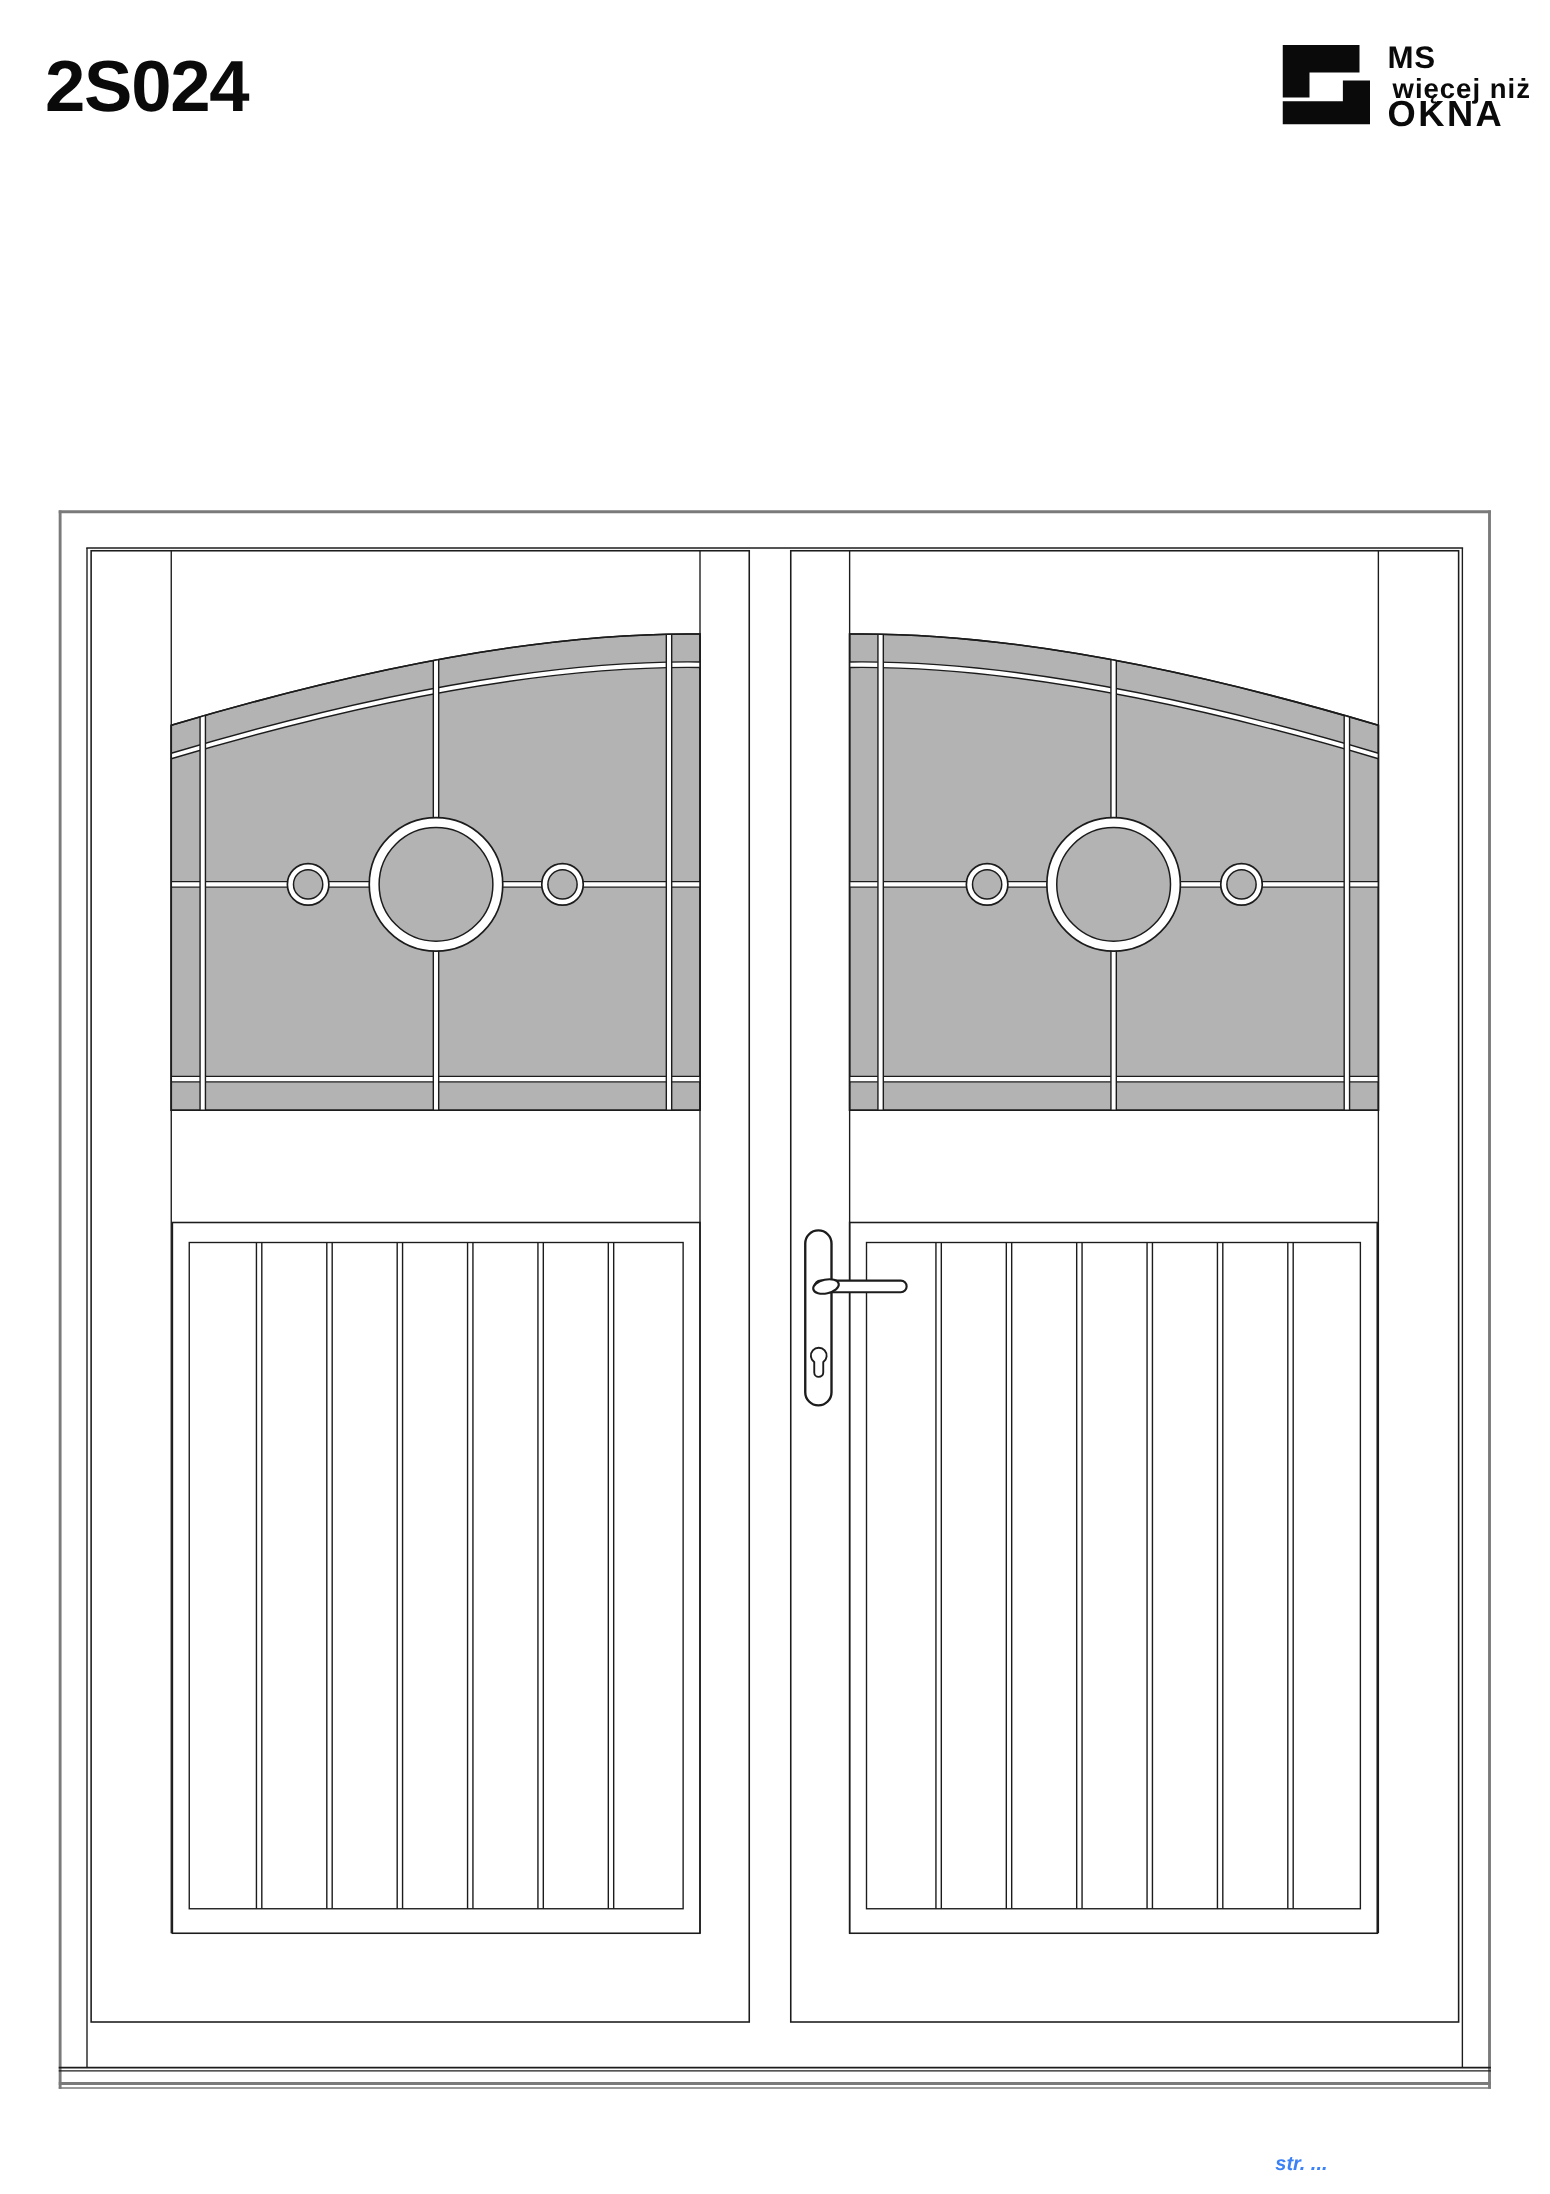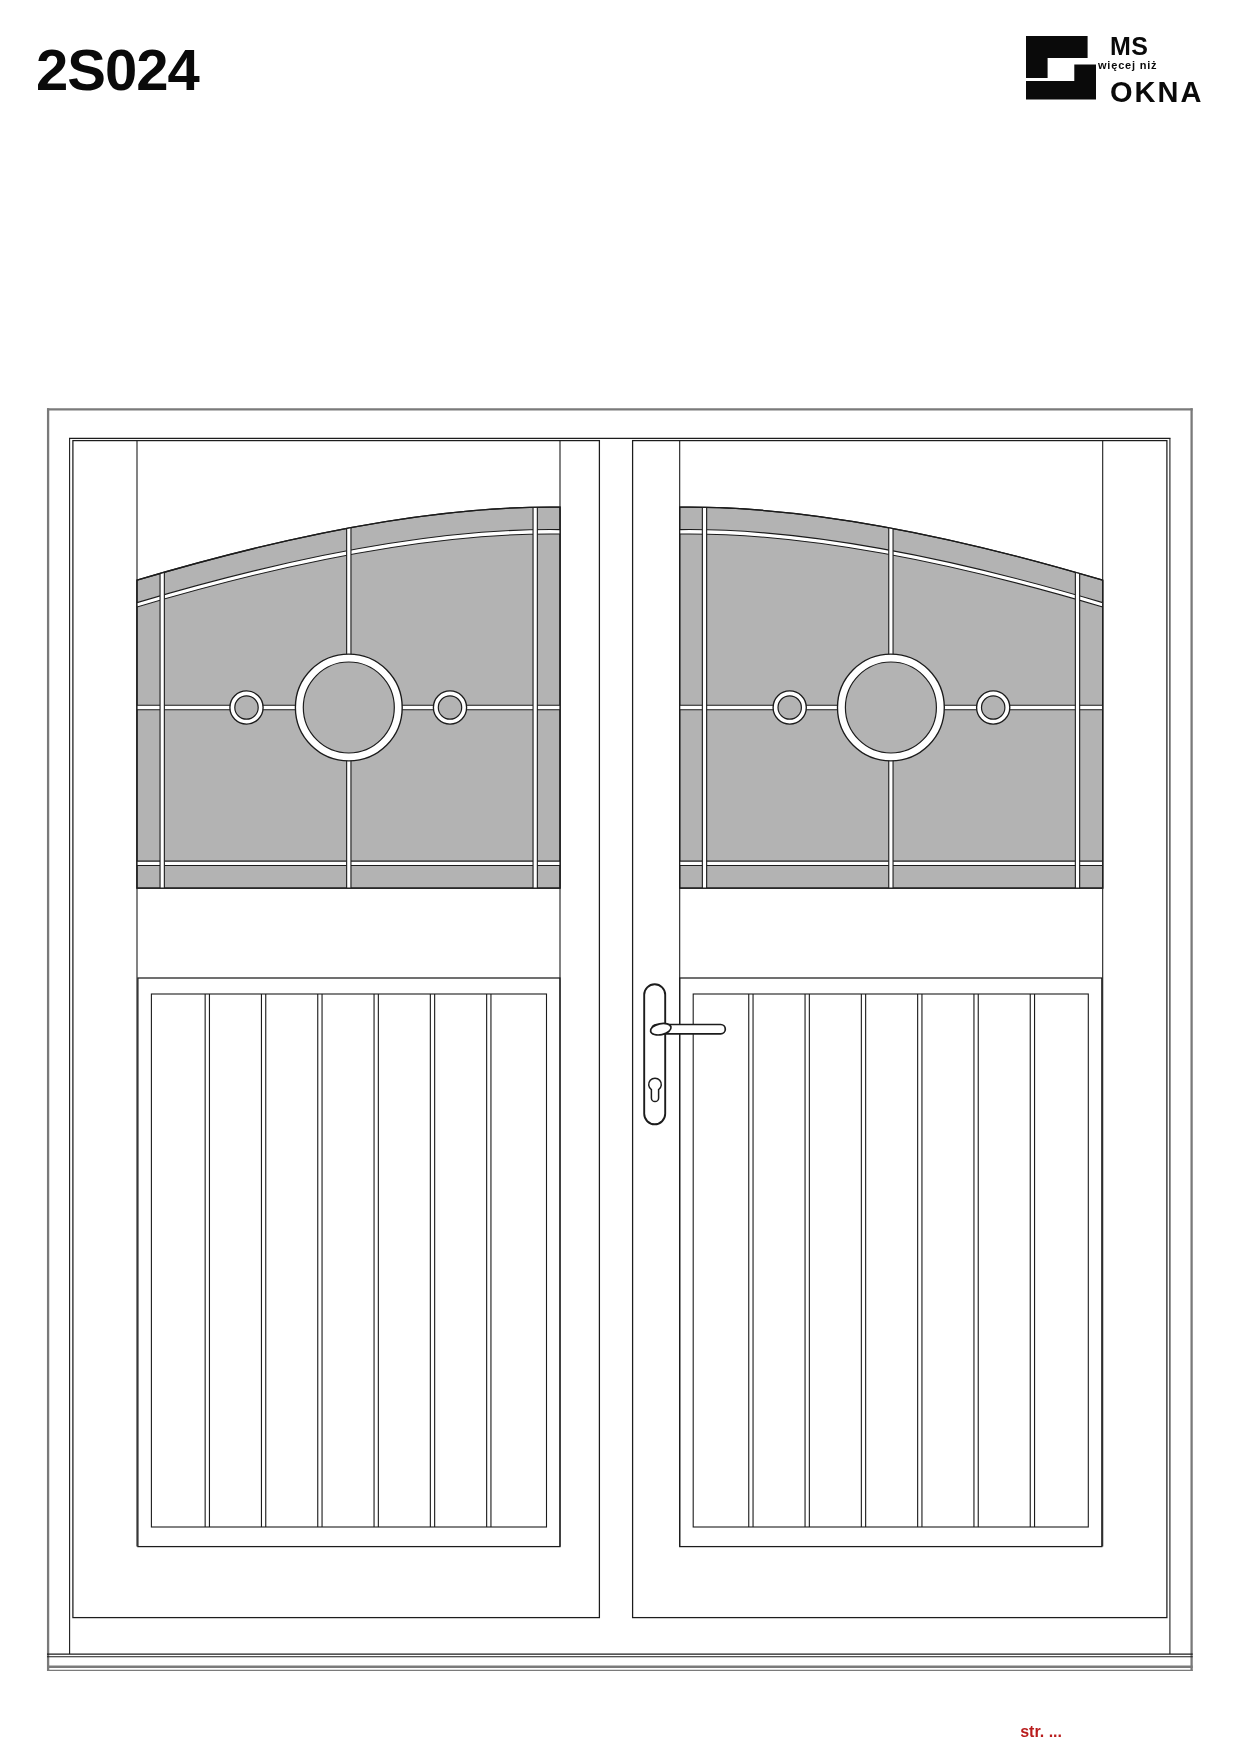--- a/index.html
+++ b/index.html
@@ -12,31 +12,31 @@
     position:absolute; left:36px; top:25px; font-size:58px; font-weight:700;
     letter-spacing:-1px; color:var(--ink); line-height:1; white-space:nowrap;margin-top:16px;
   }
   .logo-wrap { position:absolute; left:1026px; top:36px; width:186px; height:76px;text-decoration:underline; }
   .logo-mark { position:absolute; left:0; top:0; }
   .logo-text-ms {
     position:absolute; left:84px; top:-2px; font-size:25px; font-weight:700;
     color:var(--ink); line-height:1; letter-spacing:0.5px;
   }
   .logo-text-tagline {
-    position:absolute; left:72px; top:24px; font-size:11px; font-weight:700;
+    position:absolute; left:88px; top:24px; font-size:22px; font-weight:700;
     color:var(--ink); line-height:1; letter-spacing:0.8px; white-space:nowrap;
   }
   .logo-text-okna {
     position:absolute; left:84px; top:42px; font-size:29px; font-weight:700;
     color:var(--ink); line-height:1; letter-spacing:2px;
   }
   .drawing-stage { position:absolute; left:0; top:0; width:1240px; height:1755px; }
   .page-footer {
-    position:absolute; right:178px; top:1722px; font-size:16px; 
-    font-weight:700; color:#b91c1c; line-height:1.2; white-space:nowrap;
+    position:absolute; right:178px; top:1722px; font-size:16px; font-style:italic;
+    font-weight:700; color:#3b82f6; line-height:1.2; white-space:nowrap;
   }
   
   .gfr   { stroke:var(--frameline); stroke-width:2.3; fill:none; }
   .gfr2  { stroke:var(--frameline); fill:none; }
   .ln    { stroke:var(--line); stroke-width:1.25; fill:none; }
   .lnt   { stroke:var(--line); stroke-width:1.1; fill:none; }
   .glass { fill:var(--glass); stroke:var(--line); stroke-width:1.25; }
   .glass-outline { fill:none; stroke:var(--line); stroke-width:1.25; }
   .mw    { stroke:#ffffff; stroke-width:4.4; fill:none; }
   .md    { stroke:var(--line); stroke-width:1.12; fill:none; }

